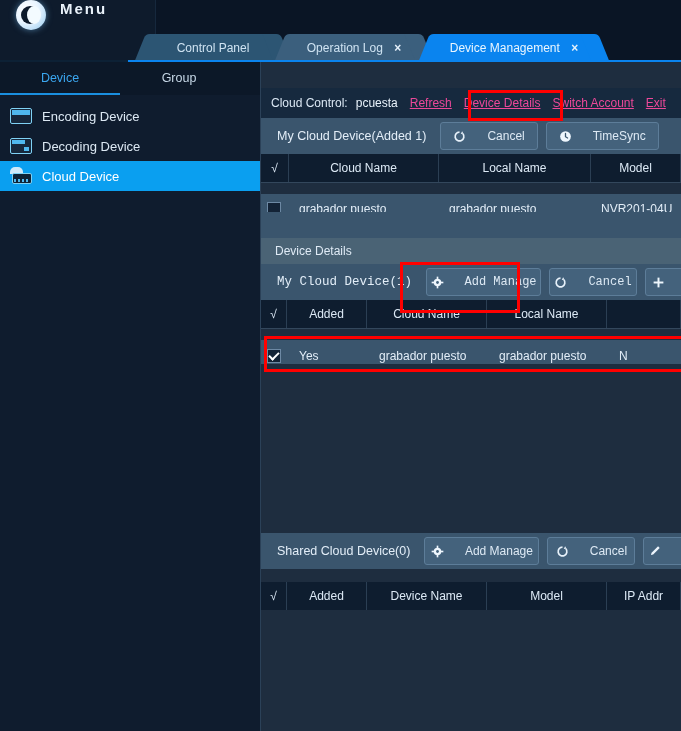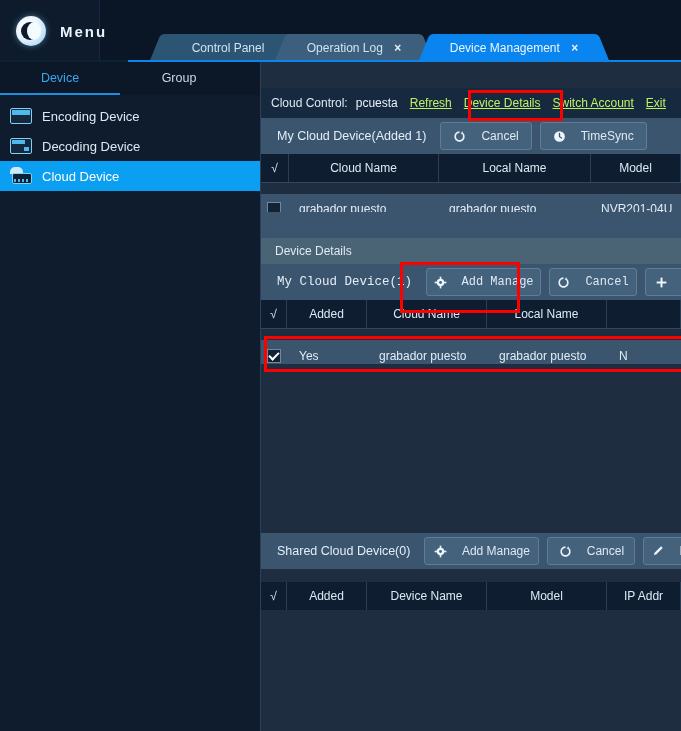--- a/index.html
+++ b/index.html
@@ -6,43 +6,43 @@
   body{
     width:681px;height:731px;overflow:hidden;
     background:#0b1624;
     font-family:"Liberation Sans", sans-serif;
     -webkit-font-smoothing:antialiased;
   }
   .app{position:relative;width:681px;height:731px;background:#0d1a2b;}
 
   
   .topbar{position:absolute;left:0;top:0;width:681px;height:62px;background:#0a1525;}
-  .menu-block{position:absolute;left:0;top:0;width:100px;height:62px;background:#0e1b2c;
-      border-right:1px solid #16283d;display:flex;align-items:center;padding-left:16px;box-sizing:border-box;}
+  .menu-block{position:absolute;left:0;top:0;width:156px;height:62px;background:#0e1b2c;
+      border-right:1px solid #16283d;display:flex;align-items:flex-start;padding-left:16px;box-sizing:border-box;}
   .logo{width:30px;height:30px;border-radius:50%;
       background:radial-gradient(circle at 35% 35%, #ffffff 0%, #e8f4ff 45%, #8fc8ef 100%);
       display:flex;align-items:center;justify-content:center;position:relative;flex:none;
       box-shadow:0 0 6px rgba(120,190,240,.55);}
   .logo::after{content:"";position:absolute;width:18px;height:18px;border-radius:50%;
       background:#0d1a2b;top:6px;left:5px;}
   .logo::before{content:"";position:absolute;width:14px;height:18px;border-radius:50%;
       background:#f3fbff;top:6px;left:11px;z-index:2;}
   .menu-text{color:#e9f2fa;font-size:15px;font-weight:bold;letter-spacing:2px;margin-left:14px;}
 
   
   .tabs{position:absolute;left:128px;top:0;width:553px;height:62px;}
   .tab{position:absolute;bottom:0;height:28px;line-height:28px;color:#cfe3f2;font-size:12px;
       text-align:center;white-space:nowrap;box-sizing:border-box;}
   .tab .lbl{display:inline-block;vertical-align:top;}
   .tab-skew{position:absolute;inset:0;z-index:0;}
   .tab-skew i{position:absolute;top:0;bottom:0;display:block;}
   .tab-inner{position:relative;z-index:1;padding:0 16px;}
   .tab-close{display:inline-block;margin-left:8px;font-size:12px;color:#e6f1fb;font-weight:bold;
       vertical-align:top;cursor:pointer;}
-  .t1{left:27px;width:146px;}
+  .t1{left:12px;width:146px;}
   .t1 .tab-skew i{left:10px;right:10px;background:#2c5573;border-radius:4px 4px 0 0;}
   .t1 .tab-skew i.l{left:0;width:18px;background:#2c5573;transform:skewX(-22deg);border-radius:4px 0 0 0;}
   .t1 .tab-skew i.r{right:0;left:auto;width:18px;background:#2c5573;transform:skewX(22deg);border-radius:0 4px 0 0;}
   .t2{left:152px;width:148px;}
   .t2 .tab-skew i{left:10px;right:10px;background:#3b5f7d;border-radius:4px 4px 0 0;}
   .t2 .tab-skew i.l{left:0;width:18px;background:#3b5f7d;transform:skewX(-22deg);border-radius:4px 0 0 0;}
   .t2 .tab-skew i.r{right:0;left:auto;width:18px;background:#3b5f7d;transform:skewX(22deg);border-radius:0 4px 0 0;}
   .t3{left:296px;width:180px;}
   .t3 .tab-skew i{left:10px;right:10px;background:#0a84ef;border-radius:4px 4px 0 0;}
   .t3 .tab-skew i.l{left:0;width:18px;background:#0a84ef;transform:skewX(-22deg);border-radius:4px 0 0 0;}
@@ -84,29 +84,29 @@
       padding:2px;display:grid;grid-template-columns:repeat(5,1fr);grid-template-rows:repeat(3,1fr);gap:1px;}
   .ico-kb i{background:#cfe0ee;display:block;}
 
   
   .right{position:absolute;left:261px;top:62px;width:420px;height:669px;background:#1e2d3f;}
 
   .acct-bar{position:absolute;left:0;top:26px;width:420px;height:30px;background:#16293e;
       display:flex;align-items:center;padding-left:10px;box-sizing:border-box;font-size:12px;color:#dbe8f4;}
   .acct-label{margin-right:8px;white-space:nowrap;}
   .acct-value{margin-right:12px;color:#e9f3fb;white-space:nowrap;}
-  .acct-link{color:#bef264;text-decoration:underline;margin-right:12px;cursor:pointer;white-space:nowrap;}
+  .acct-link{color:#ec4899;text-decoration:underline;margin-right:12px;cursor:pointer;white-space:nowrap;}
 
   .toolbar{position:absolute;left:0;width:420px;height:36px;background:#3a556d;
       display:flex;align-items:center;box-sizing:border-box;}
   .tb1{top:56px;}
   .tb-title{font-size:12.5px;color:#e3eef8;padding:0 14px 0 16px;white-space:nowrap;}
   .btn{height:28px;min-width:86px;background:#44627c;border:1px solid #5d7d99;border-radius:3px;
       color:#dde9f4;font-size:12px;display:inline-flex;align-items:center;justify-content:center;
-      gap:15px;padding:0 12px;margin-right:8px;cursor:pointer;box-sizing:border-box;white-space:nowrap;}
+      gap:21px;padding:0 12px;margin-right:8px;cursor:pointer;box-sizing:border-box;white-space:nowrap;}
   .bico{width:13px;height:13px;position:relative;flex:none;display:inline-block;}
   .bico svg{display:block;}
 
   
   .tbl{position:absolute;left:0;width:420px;box-sizing:border-box;}
   .thead{display:flex;height:28px;background:#0e1d2f;border-bottom:1px solid #33475c;}
   .th{display:flex;align-items:center;justify-content:center;font-size:12px;color:#dce9f5;
       border-right:1px solid #2b3f54;box-sizing:border-box;height:28px;}
   .tr{display:flex;height:30px;background:#3a556d;margin-top:11px;}
   .td{display:flex;align-items:center;font-size:12px;color:#e2edf7;box-sizing:border-box;height:30px;

